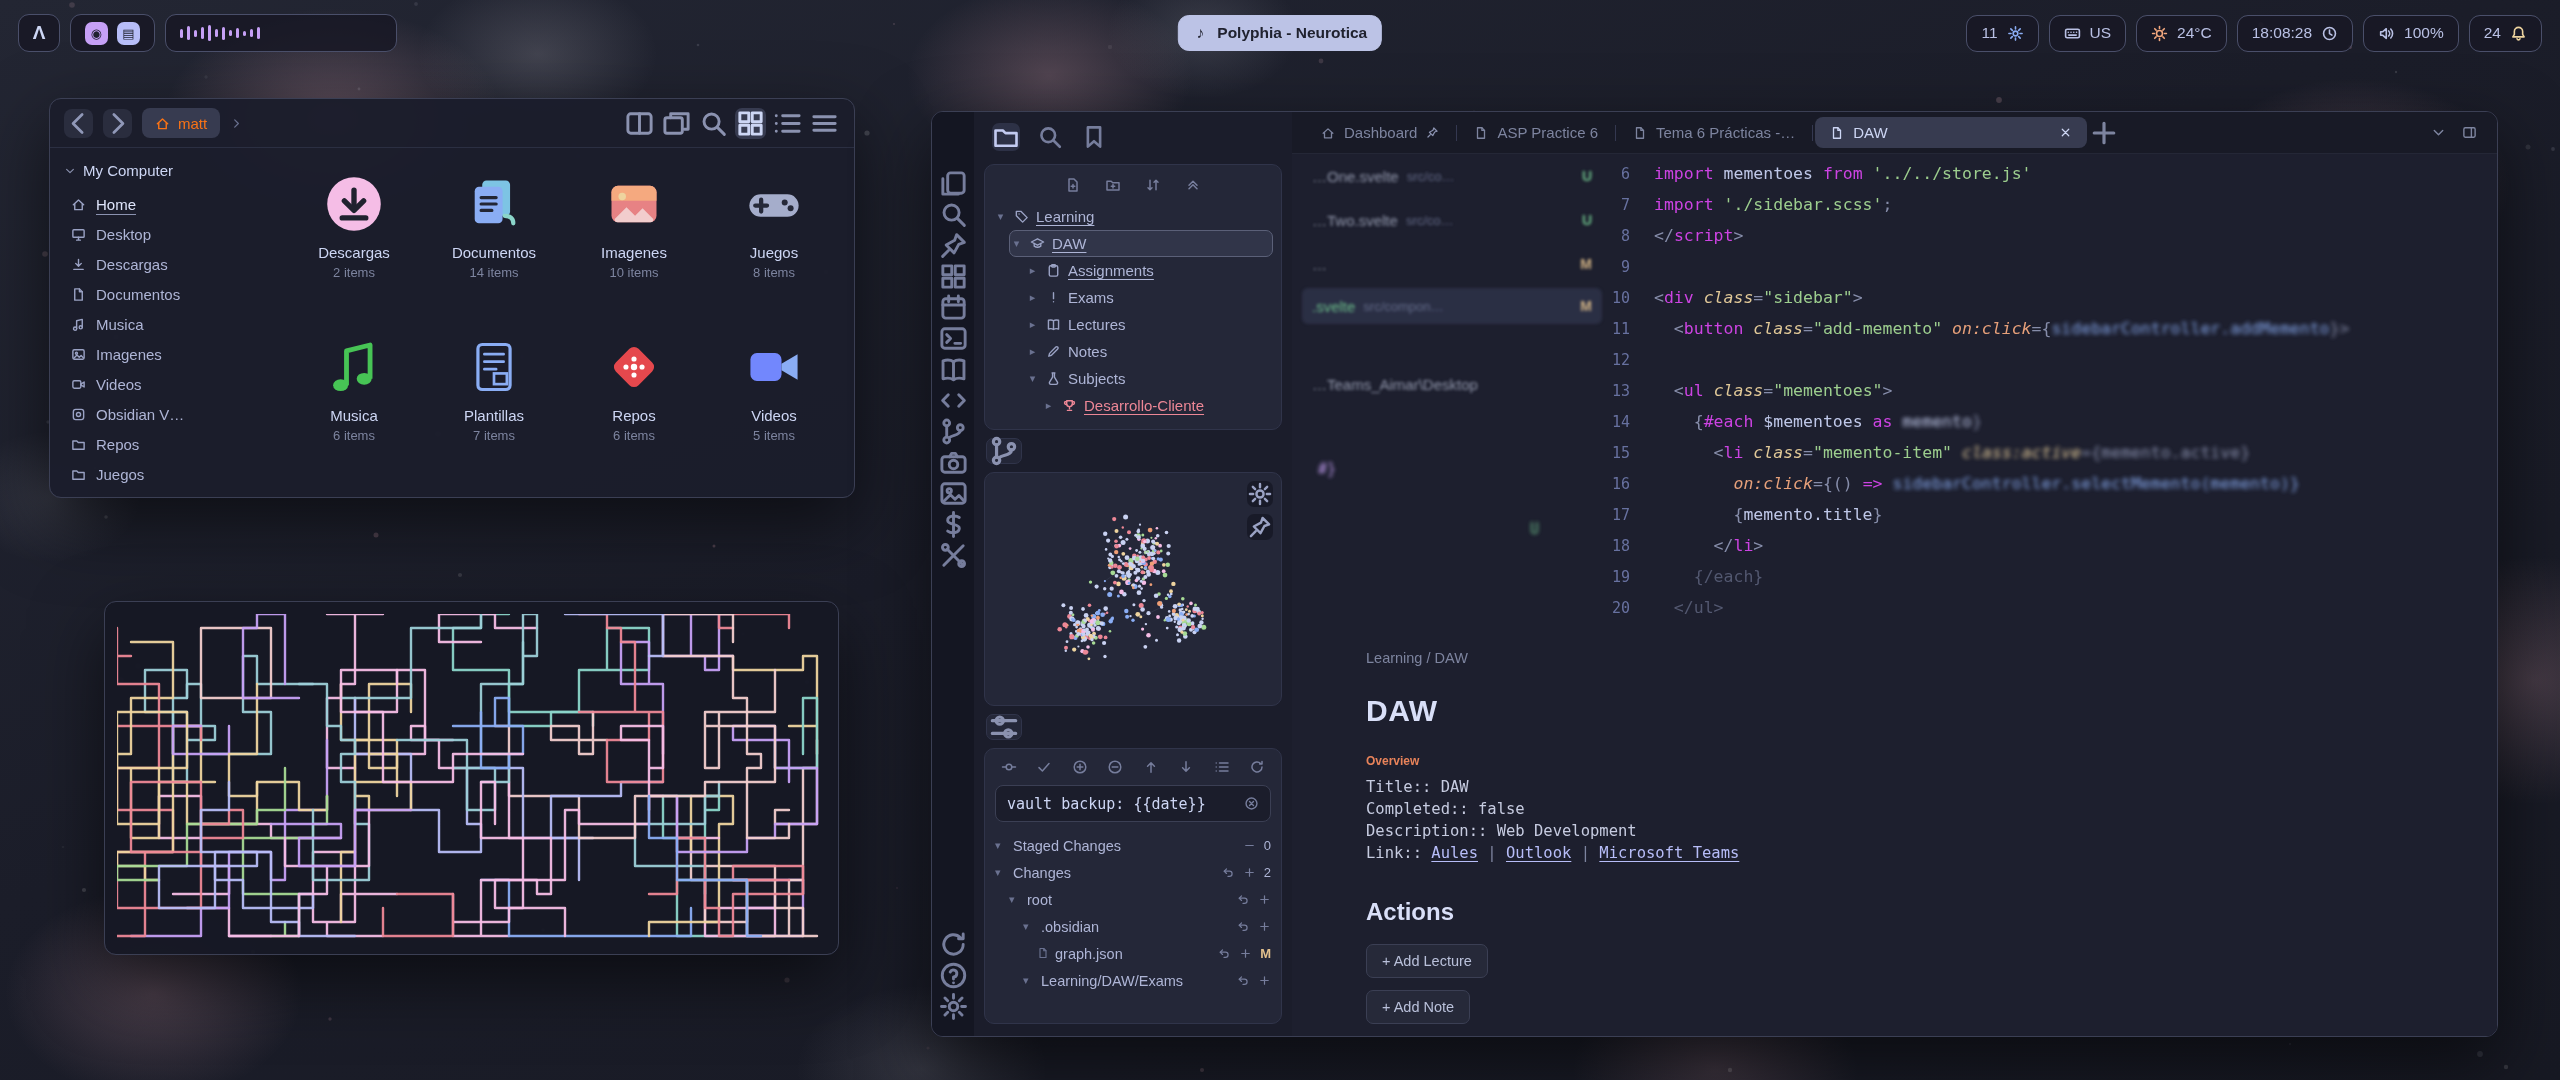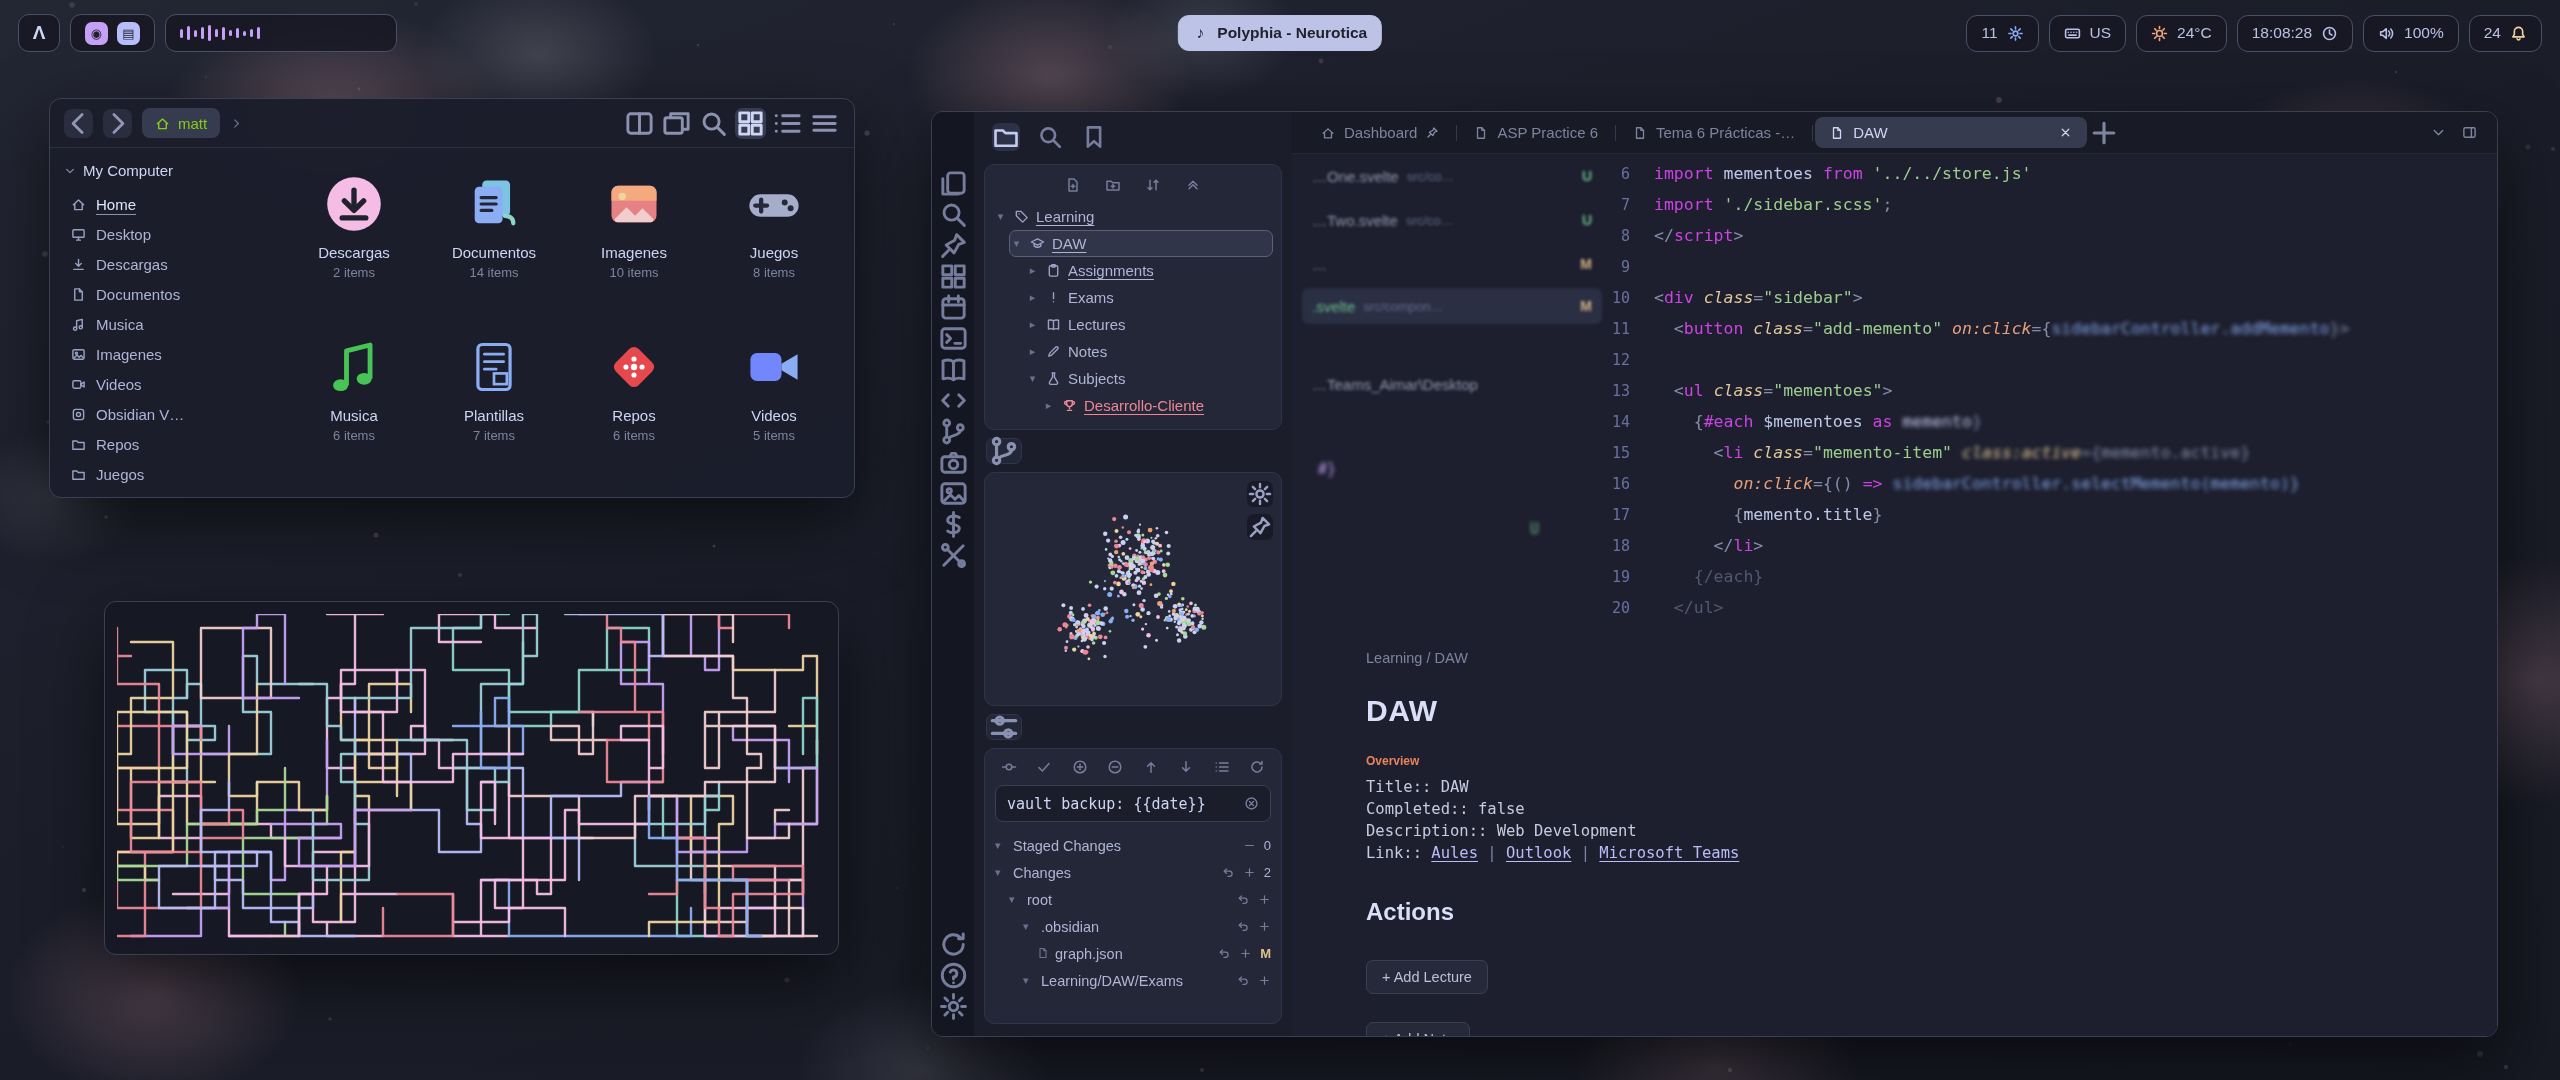--- a/index.html
+++ b/index.html
@@ -40,21 +40,21 @@
 
   
   .window{position:absolute;background:rgba(27,29,43,.97);border:1px solid #3b3f54;border-radius:12px;
     box-shadow:0 26px 70px rgba(0,0,0,.55)}
 
   
   .fm{left:49px;top:98px;width:806px;height:400px;display:flex;flex-direction:column}
   .fm-toolbar{height:49px;display:flex;align-items:center;gap:10px;padding:0 14px;border-bottom:1px solid #2b2f42;flex:none}
   .navbtn{width:29px;height:29px;border-radius:8px;background:#2a2d3e;display:grid;place-items:center;color:#9098b8;font-size:14px}
   .crumb{display:flex;gap:8px;align-items:center;background:#373b50;border-radius:8px;height:30px;padding:0 13px;
-    color:#84cc16;font-size:15px}
+    color:#f97316;font-size:15px}
   .crumb .ic{font-size:15px}
   .crumb-sep{color:#6a7190;font-size:13px}
   .fm-tools{margin-left:auto;display:flex;gap:6px;align-items:center}
   .tbi{width:31px;height:31px;display:grid;place-items:center;color:#8b92b0;font-size:17px;border-radius:7px}
   .tbi.active{background:#373b50;color:#cdd6f4}
   .fm-body{display:flex;flex:1;min-height:0}
   .fm-side{width:224px;padding:12px 14px;flex:none}
   .fm-side-title{display:flex;align-items:center;gap:7px;color:#cdd6f4;font-size:15px;margin:2px 0 10px}
   .fm-side-title .ic{font-size:12px;color:#8b92b0}
   .fm-item{display:flex;align-items:center;gap:10px;height:30px;color:#aeb5d6;font-size:15px;padding:0 7px;border-radius:6px}
@@ -139,21 +139,21 @@
 
   
   .note{position:absolute;left:74px;top:496px;right:70px}
   .crumbs{font-size:14.5px;color:#7d849f}
   .note h1{font-size:30px;color:#d9dff8;margin-top:28px;letter-spacing:.5px}
   .sec-overview{margin-top:26px;font-size:12px;font-weight:bold;color:#e8835a}
   .fields{margin-top:8px;font-family:"DejaVu Sans Mono",monospace;font-size:15.5px;color:#c6cbe0;line-height:22px}
   .fields a{color:#b7bdf8;text-decoration:underline;text-underline-offset:3px}
   .fields .sep{color:#7d849f}
   .sec-actions{margin-top:34px;font-size:24px;font-weight:bold;color:#d9dff8}
-  .note-btn{display:inline-block;margin-top:16px;margin-right:100%;background:#262939;border:1px solid #3b3f54;
+  .note-btn{display:inline-block;margin-right:100%;background:#262939;border:1px solid #3b3f54;
     border-radius:7px;padding:8px 15px;color:#b9c0da;font-size:14.5px;white-space:nowrap}
   .btn-col{display:flex;flex-direction:column;align-items:flex-start;gap:12px;margin-top:18px}
 </style>
 </head>
 <body>
 
 <div class="desktop">
   <div class="wallpaper"></div>
   <svg id="blossoms" viewBox="0 0 2560 1080">
       <circle cx="1313" cy="677" r="1.2" fill="rgba(242,190,200,.55)" opacity="0.46"></circle>

